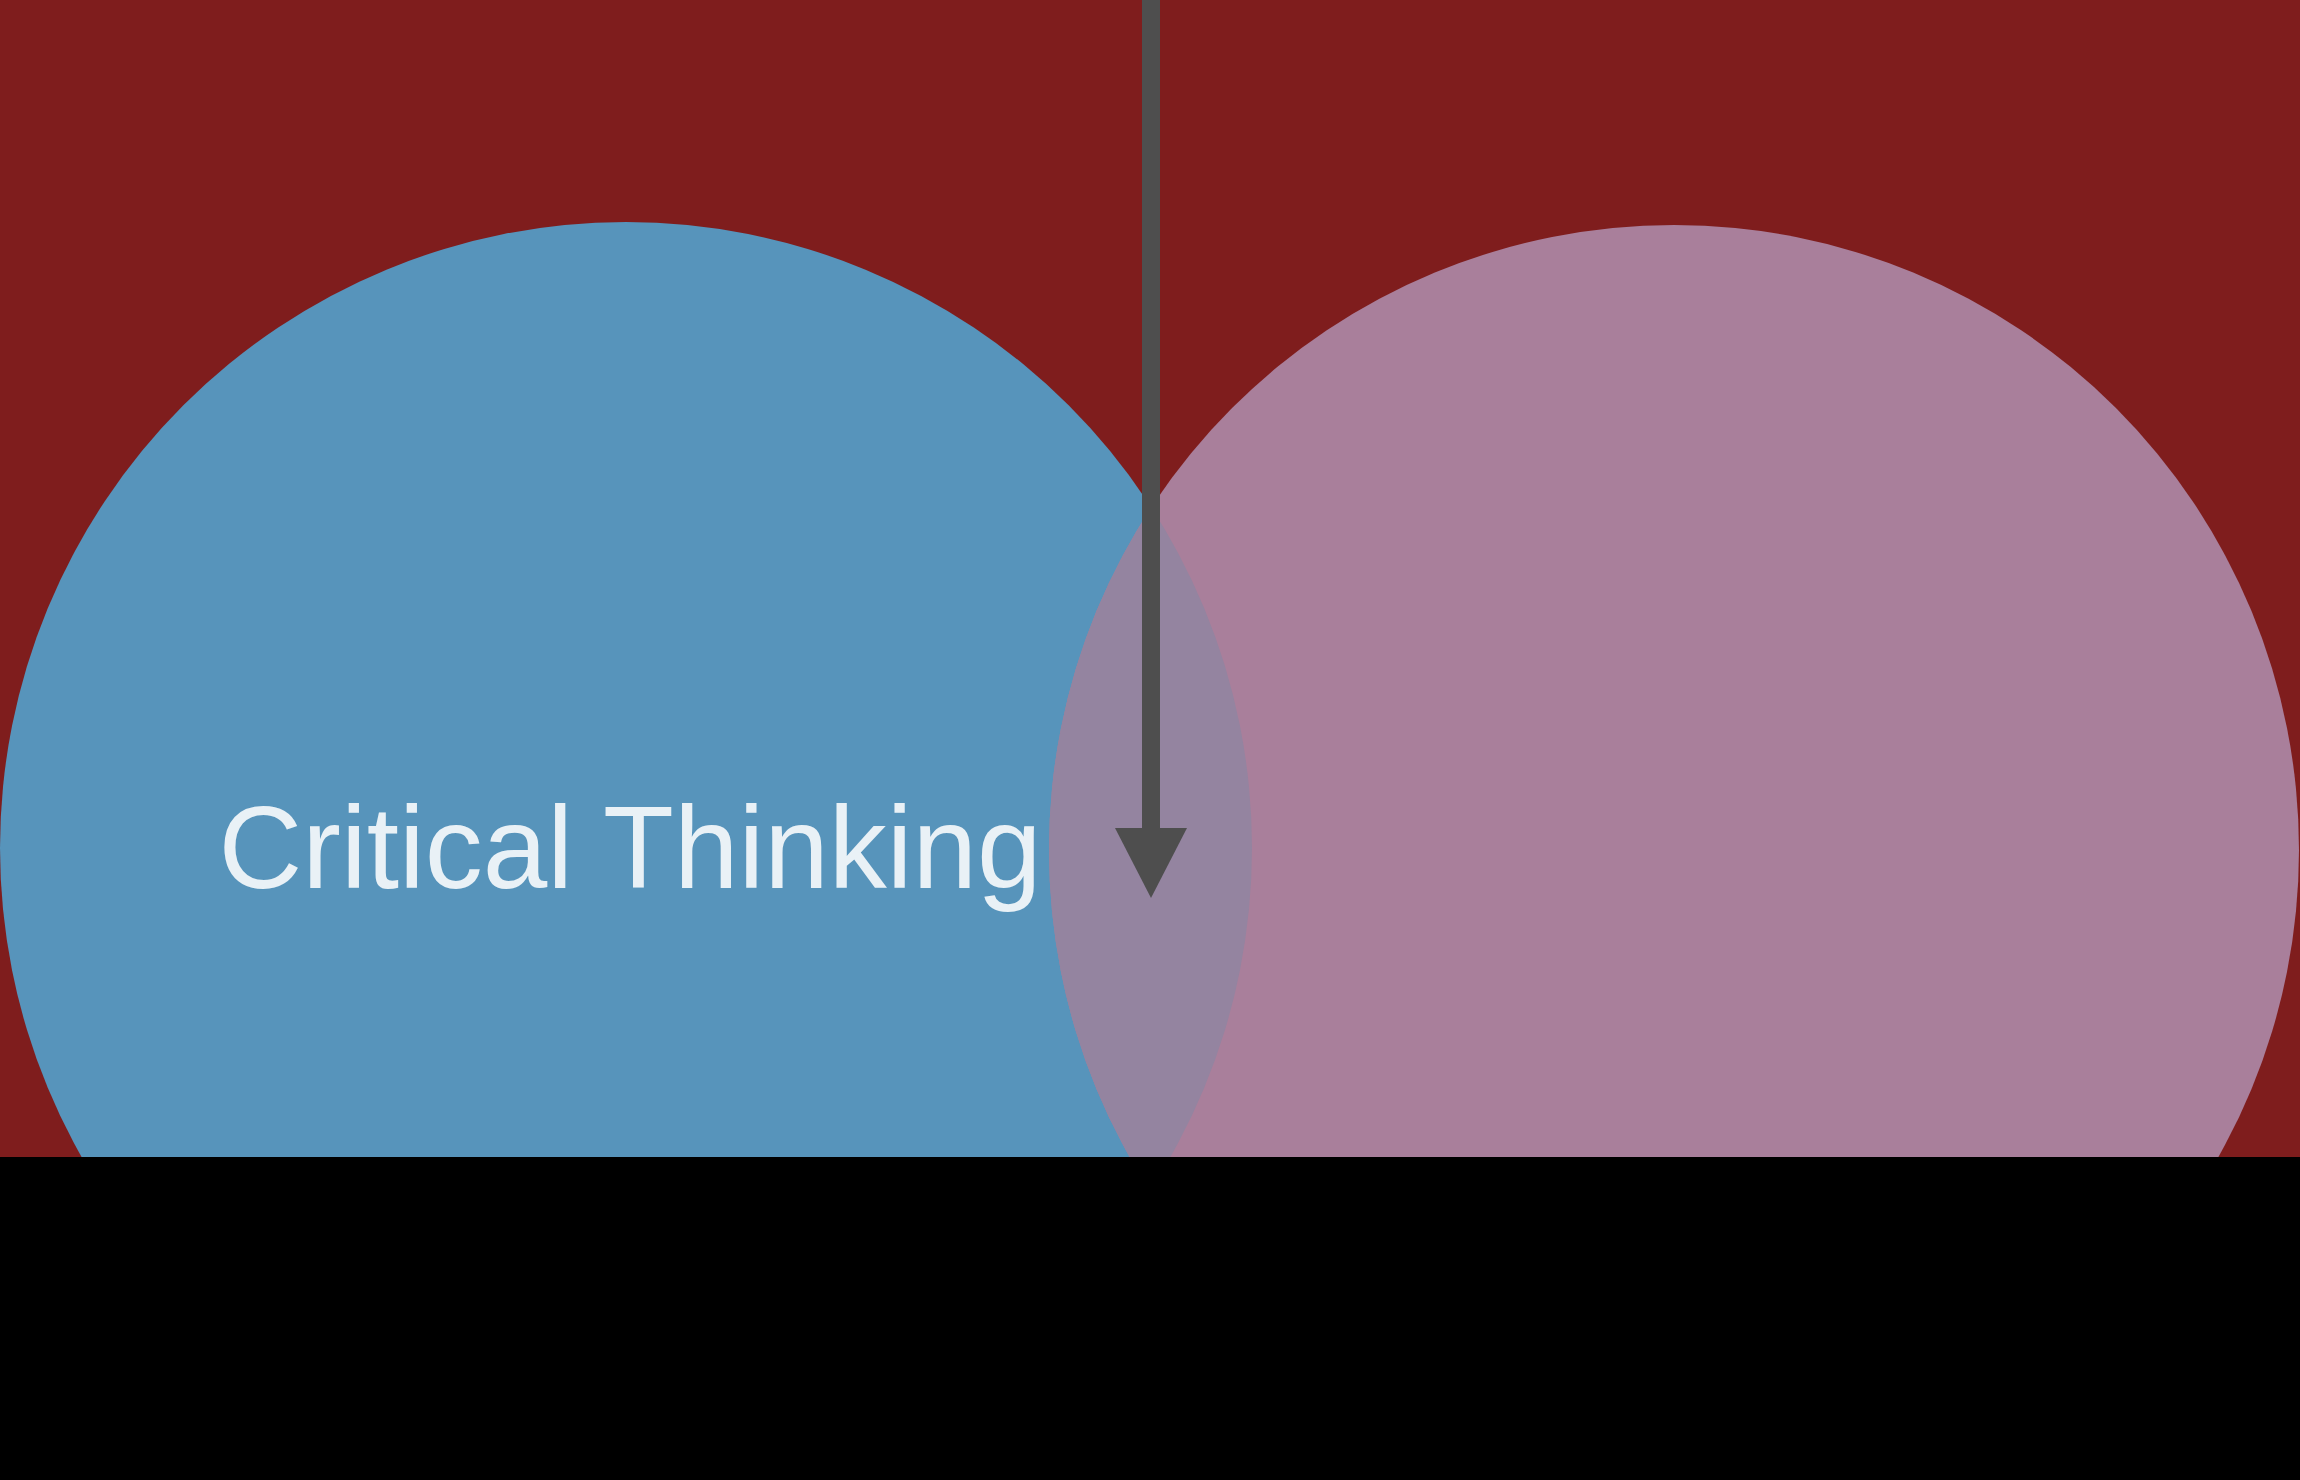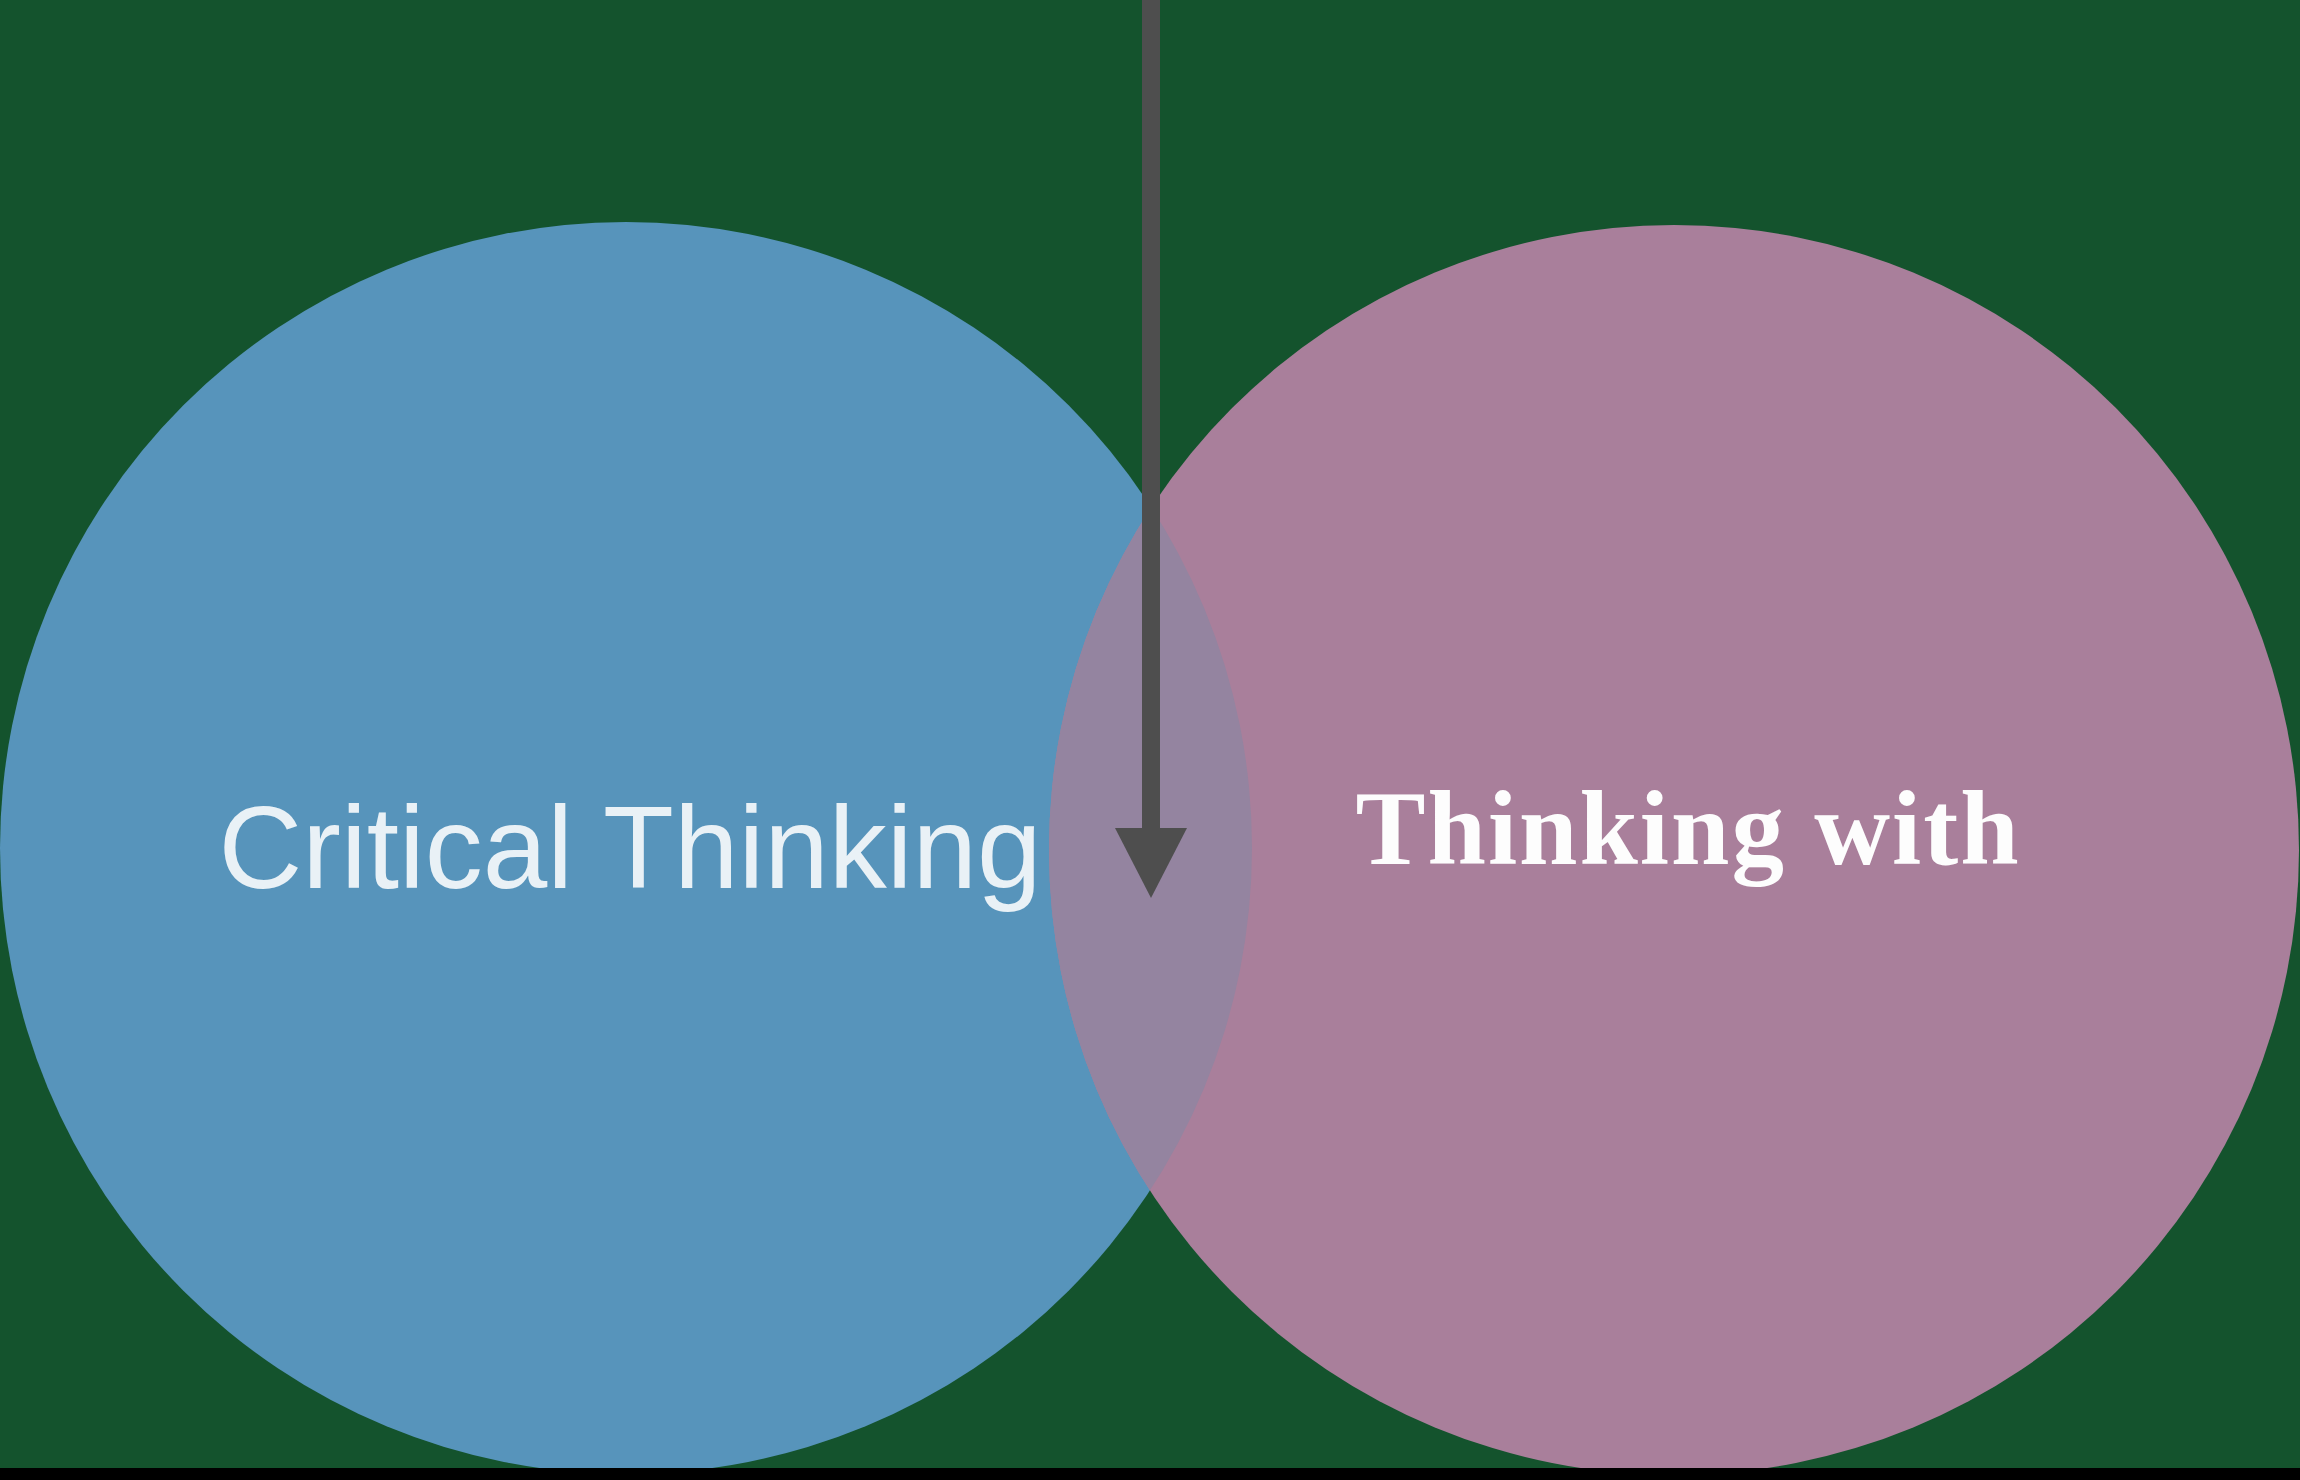--- a/index.html
+++ b/index.html
@@ -3,22 +3,22 @@
 <meta charset="utf-8">
 <style>
   html, body {
     margin: 0;
     padding: 0;
     background: #000000;
   }
   #canvas {
     position: relative;
     width: 2300px;
-    height: 1468px;
-    background: #14532d;
+    height: 1157px;
+    background: #7f1d1d;
     overflow: hidden;
     font-family: "Liberation Sans", sans-serif;
   }
   #venn-svg {
     position: absolute;
     left: 0;
     top: 0;
     width: 2300px;
     height: 1480px;
     display: block;
@@ -76,16 +76,15 @@
 
     <g>
       <rect x="1142" y="0" width="18" height="832" fill="#4E4E4E"></rect>
       <polygon points="1115,828 1187,828 1151,898" fill="#4E4E4E"></polygon>
     </g>
   </svg>
 
   <div id="left-circle-label" class="circle-label" style="color: rgb(233, 241, 246);">Critical Thinking</div>
 
   <div id="right-circle-label" class="circle-label" style="color: rgb(253, 253, 253);">
-    <span class="label-line">Thinking with</span>
   </div>
 
 </div>
 
 </body></html>

